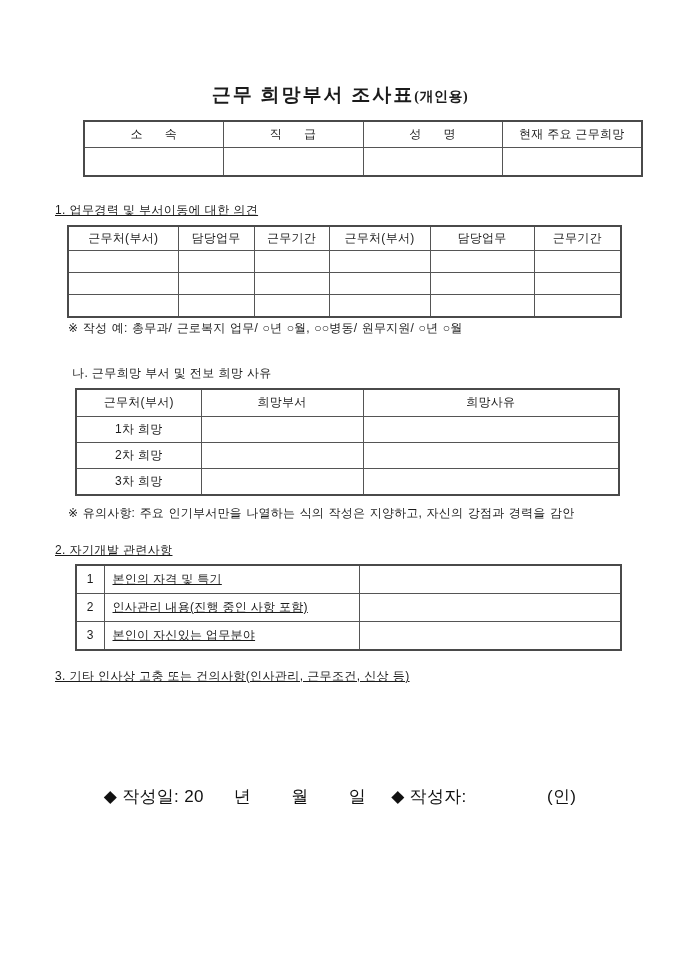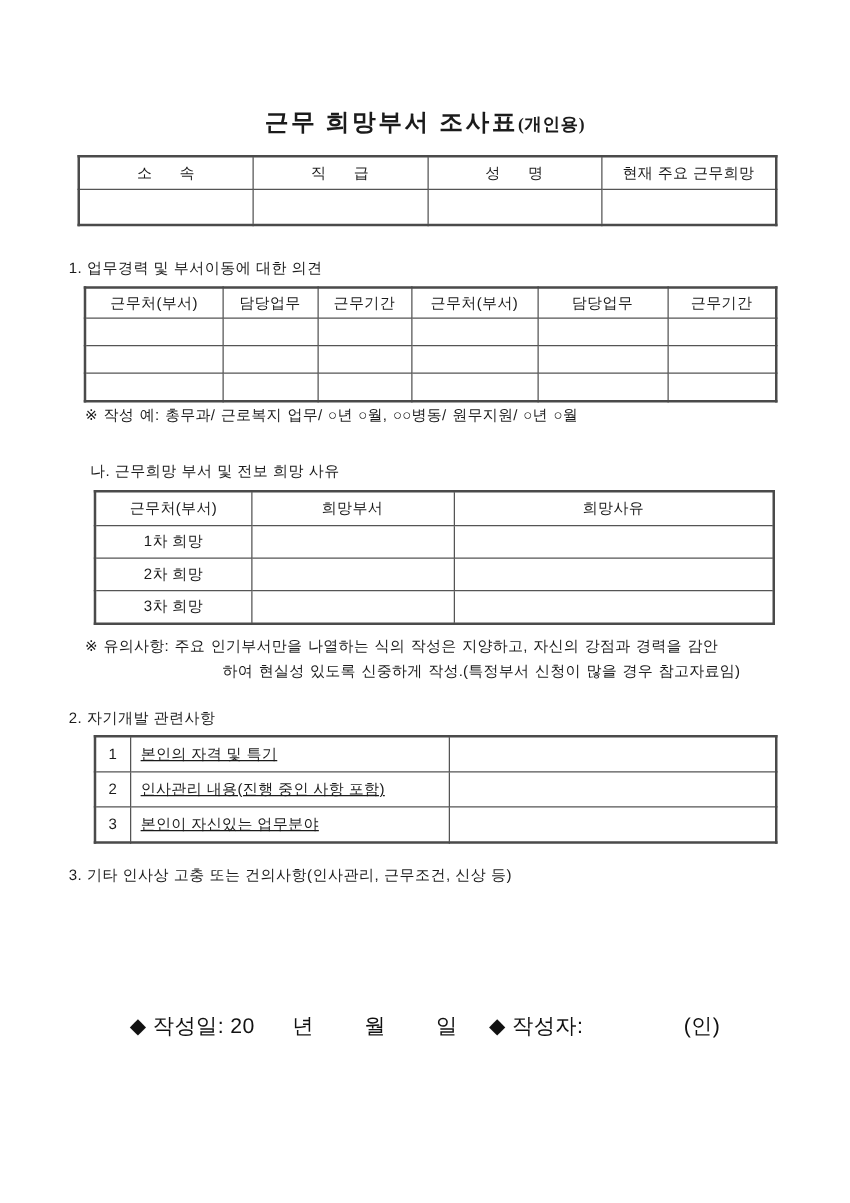--- a/index.html
+++ b/index.html
@@ -5,44 +5,44 @@
   html, body { margin:0; padding:0; }
   body {
     width:680px; height:962px; background:#ffffff;
     font-family:"Liberation Sans","DejaVu Sans",sans-serif;
     color:#1b1b1b;
   }
   .page { position:relative; width:680px; height:962px; overflow:hidden; background:#fff; }
 
   
   .title-wrap {
-    padding-top:88px; text-align:center;
+    padding-top:48px; text-align:center;
     font-family:"Liberation Serif","DejaVu Serif",serif;
-    font-weight:bold; line-height:1.2;
+    font-weight:bold; line-height:1.2;margin-top:36px;
   }
   .title-main  { font-size:19px; letter-spacing:2px; }
   .title-suffix{ font-size:14px; letter-spacing:0.5px; }
 
   
   table { border-collapse:collapse; table-layout:fixed; }
   th, td {
     border:1px solid #555; font-size:12px; font-weight:normal;
     padding:0; text-align:center; vertical-align:middle;
     letter-spacing:0.3px; overflow:hidden;
   }
   .tbl-outer { border:2px solid #4a4a4a; }
   .pre { white-space:pre; }
 
   
-  .info-table { margin:13px 0 0 62px; width:558px;border-radius:15px; }
+  .info-table { margin:13px 0 0 83px; width:558px;border-radius:15px; }
   .info-table th { height:25px; }
   .info-table td { height:27px; }
 
   
-  .sec-heading { font-size:12px; margin:0 0 0 55px; letter-spacing:0.4px; line-height:15px; }
+  .sec-heading { font-size:12px; margin:0 0 0 55px; letter-spacing:0.4px; line-height:15px;text-decoration:underline; }
   .sub-heading { font-size:12px; margin:0 0 0 72px; letter-spacing:0.4px; line-height:15px; }
   .note { font-size:12px; margin-left:68px; letter-spacing:0.2px; line-height:20px; word-spacing:1px; }
 
   .mt-sec1   { margin-top:26px; }
   .mt-sub-a  { margin-top:6px; }
   .career-table { margin:7px 0 0 67px; width:553px; }
   .career-table th { height:23px; }
   .career-table td { height:21px; }
   .mt-note1  { }
 
@@ -174,21 +174,20 @@
     <tr>
       <td>3차 희망</td>
       <td></td>
       <td></td>
     </tr>
   </tbody>
     </table>
 
   <div class="note mt-note2">
     <div>※ 유의사항: 주요 인기부서만을 나열하는 식의 작성은 지양하고, 자신의 강점과 경력을 감안</div>
-    <div class="note-line2">하여 현실성 있도록 신중하게 작성.(특정부서 신청이 많을 경우 참고자료임)</div>
   </div>
 
   <div class="sec-heading mt-sec2">2. 자기개발 관련사항</div>
 
   <table class="selfdev-table tbl-outer">
     <colgroup>
         <col style="width:28px">
         <col style="width:255px">
         <col style="width:262px">
       </colgroup>

